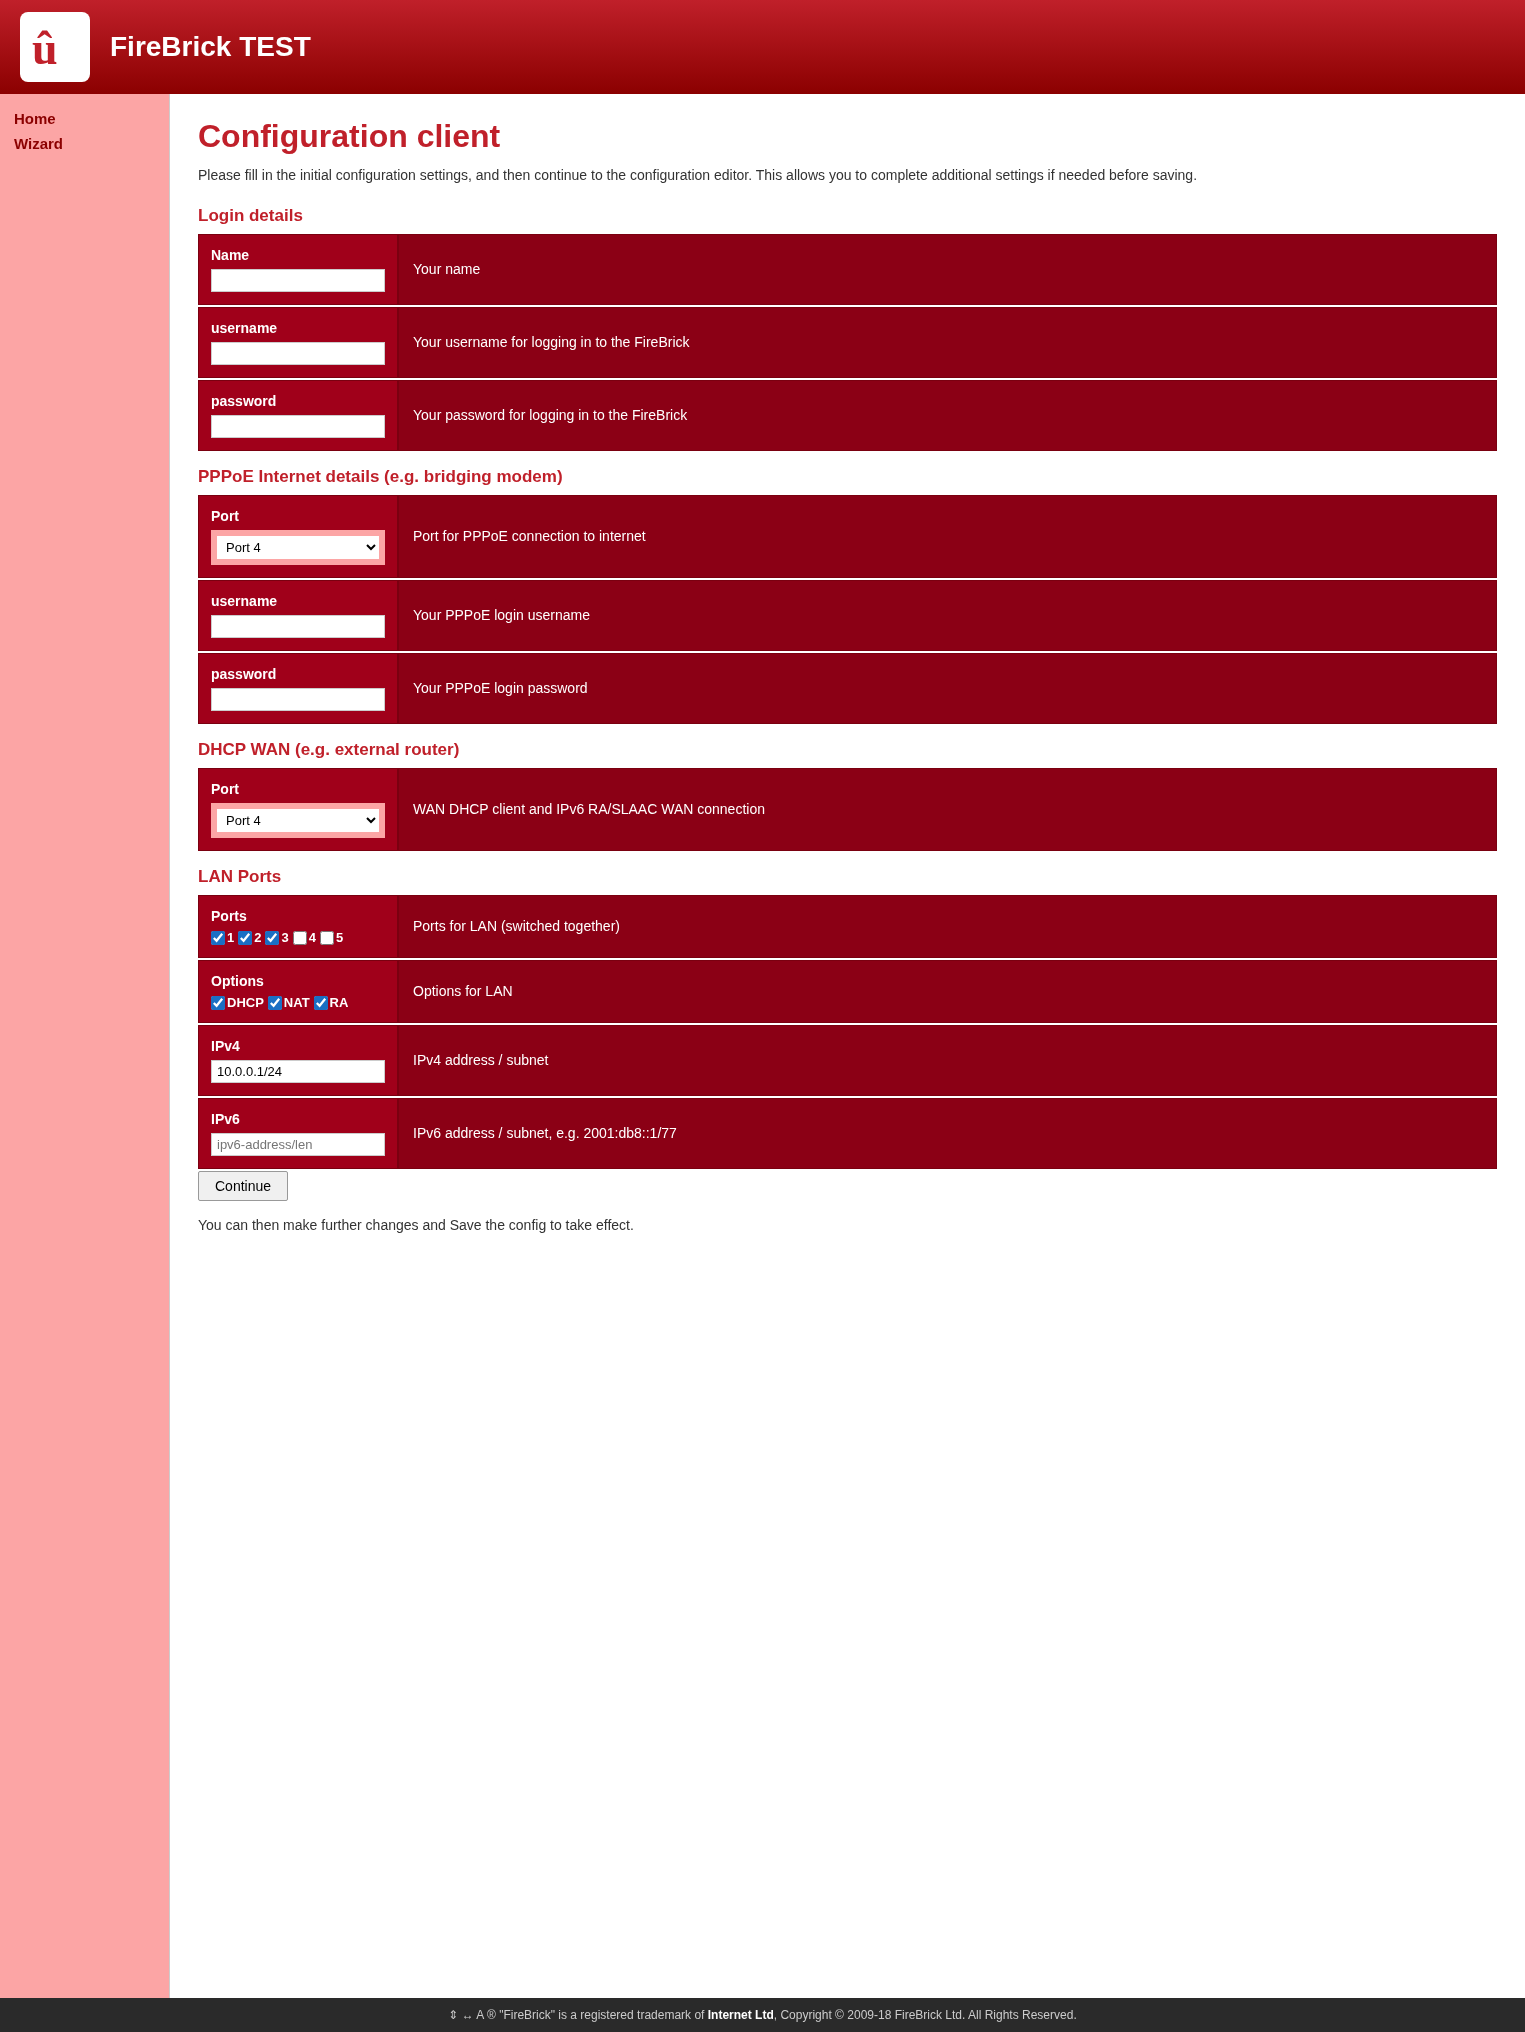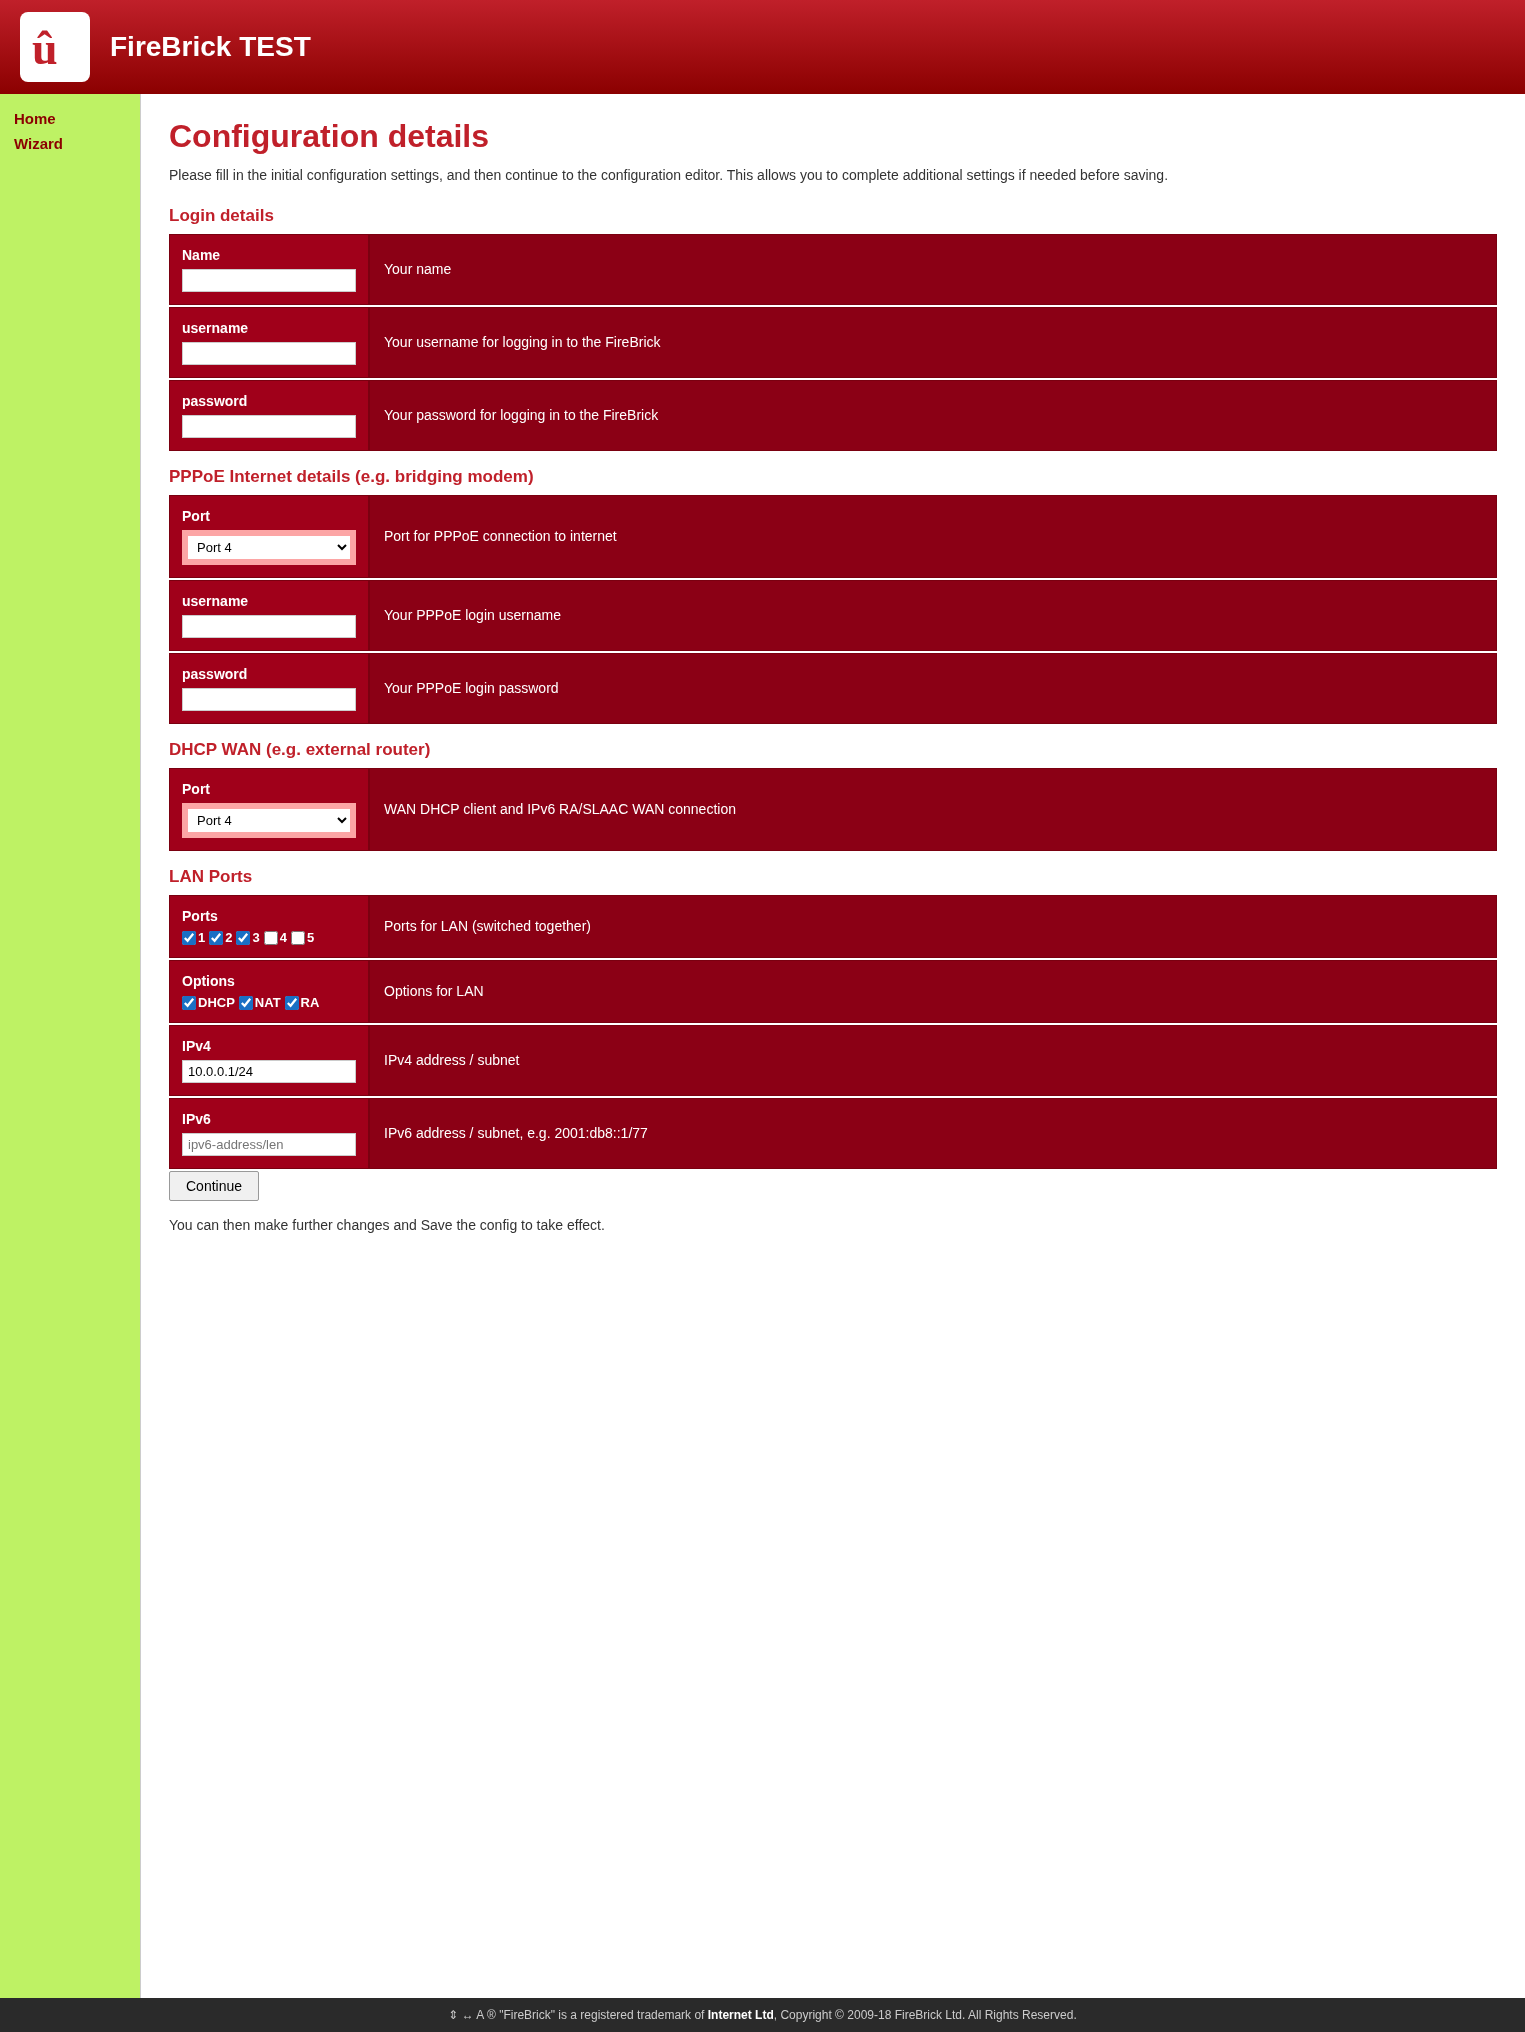--- a/index.html
+++ b/index.html
@@ -40,22 +40,22 @@
     }
 
     
     .layout {
       display: flex;
       flex: 1;
     }
 
     
     .sidebar {
-      width: 141px;
-      background: #bef264;
+      width: 170px;
+      background: #fca5a5;
       border-right: 1px solid #ccc;
       padding: 16px 14px;
       flex-shrink: 0;
     }
     .sidebar a {
       display: block;
       color: #8b0000;
       text-decoration: none;
       font-weight: bold;
       font-size: 15px;
@@ -209,21 +209,21 @@
 
 <div class="layout">
 
   <nav class="sidebar">
     <a href="#">Home</a>
     <a href="#">Wizard</a>
   </nav>
 
   <main class="main">
 
-    <h1 class="page-title">Configuration details</h1>
+    <h1 class="page-title">Configuration client</h1>
     <p class="page-description">Please fill in the initial configuration settings, and then continue to the configuration editor. This allows you to complete additional settings if needed before saving.</p>
 
     
     <div class="section-title">Login details</div>
 
     
     <div class="form-row">
       <div class="form-label-cell">
         <span class="label-text">Name</span>
         <input type="text" style="">

